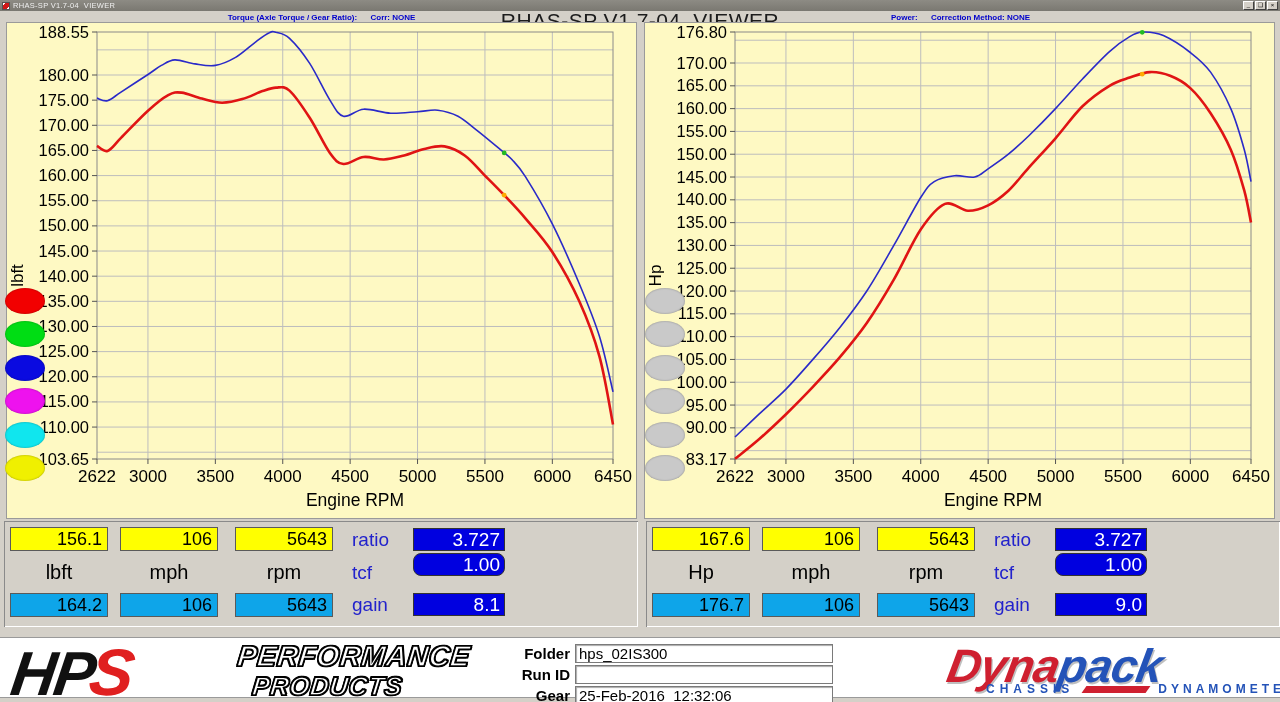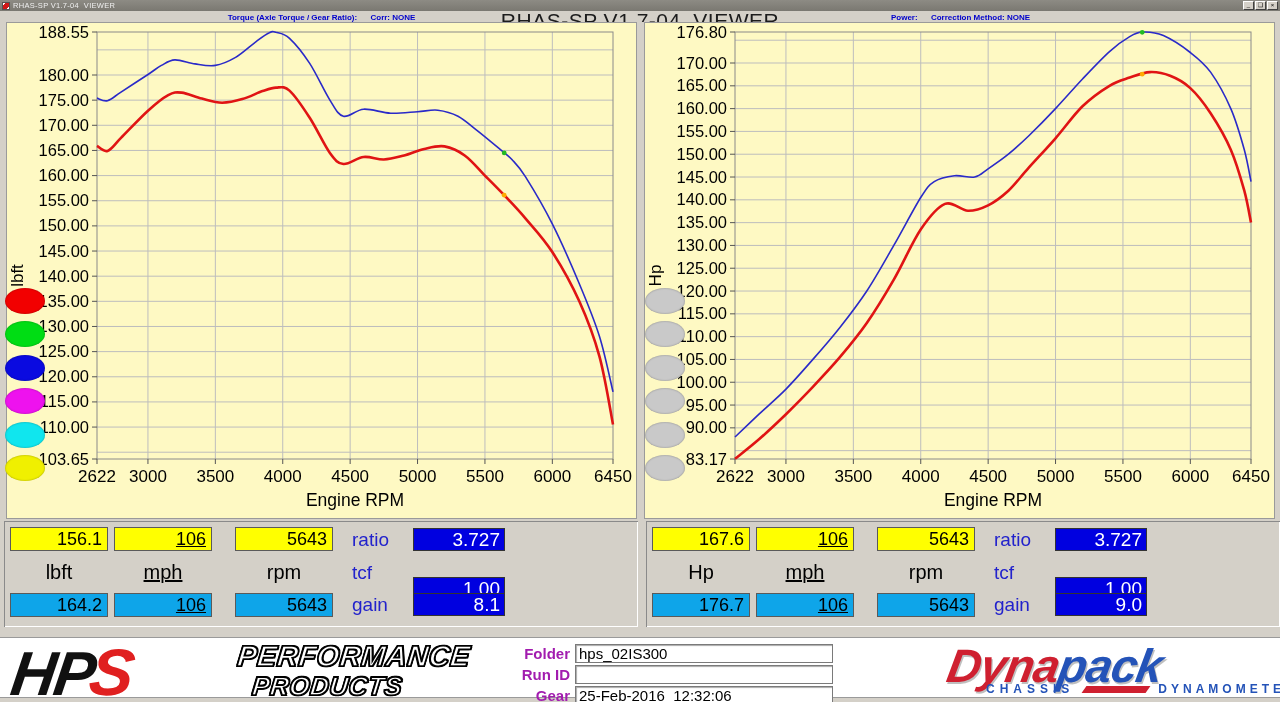--- a/index.html
+++ b/index.html
@@ -33,43 +33,43 @@
     box-shadow:inset 0 0 2px rgba(0,0,0,.35); }
 
   
   .readout { position:absolute; top:521px; width:634px; height:106px; background:#d4d0c8;
     box-shadow:inset 1px 1px 0 #8a8a8a, inset -1px -1px 0 #ffffff; }
   #readout-left { left:4px; } #readout-right { left:646px; }
   .val-box { position:absolute; width:98px; height:24px; border:1px solid #5a5a5a;
     font-size:18px; line-height:22px; text-align:right; padding-right:5px; color:#000; }
   .vb-yellow { background:#ffff00; top:6px; }
   .vb-green  { background:#0ea5e9; top:72px; }
-  .c1 { left:6px; } .c2 { left:110px;text-decoration:underline; } .c3 { left:231px; }
+  .c1 { left:6px; } .c2 { left:116px; } .c3 { left:231px; }
   .unit-lbl { position:absolute; top:40px; width:98px; text-align:center; font-size:20px; color:#000; }
   .param-lbl { position:absolute; left:348px; width:52px; font-size:19px; color:#2222cc; }
   .p1 { top:8px; } .p2 { top:41px; } .p3 { top:73px; }
   .blue-box { position:absolute; left:409px; width:92px; height:23px; background:#0000e0;
     border:1px solid #333; color:#fff; font-size:19px; line-height:21px; text-align:right; padding-right:4px; }
-  .b1 { top:7px; } .b2 { top:56px; } .b3 { top:72px; }
+  .b1 { top:7px; } .b2 { top:32px;border-radius:8px; } .b3 { top:72px; }
 
   
   .footer { position:absolute; top:637px; left:0; width:1280px; height:61px; background:#fff;
     border-top:1px solid #9a9a9a; border-bottom:1px solid #9a9a9a; }
   .hps-logo { position:absolute; left:12px; top:-4px; font-style:italic; font-weight:bold;
     transform:skewX(-8deg); white-space:nowrap; }
   .hps-hp { font-size:62px; color:#111; letter-spacing:-2px; }
   .hps-s  { font-size:66px; color:#e02020; margin-left:-4px; }
   .perf-block { position:absolute; left:236px; top:2px; font-style:italic; font-weight:bold;
     transform:skewX(-6deg); color:#fff; -webkit-text-stroke:1.6px #000;
     text-shadow:1px 1px 0 #000,-1px 1px 0 #000,1px -1px 0 #000,-1px -1px 0 #000; }
   .perf-line1 { font-size:29px; letter-spacing:.5px; }
   .perf-line2 { font-size:26px; margin-left:18px; margin-top:-2px; letter-spacing:.5px; }
   .field-row { position:absolute; left:495px; height:20px; display:flex; align-items:center; }
   .f1 { top:5px; } .f2 { top:26px; } .f3 { top:47px; }
-  .field-label { width:80px; text-align:right; font-size:15px; font-weight:bold; color:#a21caf; padding-right:5px; }
+  .field-label { width:80px; text-align:right; font-size:15px; font-weight:bold; color:#000000; padding-right:5px; }
   .field-input { width:258px; height:19px; background:#fff; border:1px solid #7a7a7a;
     box-shadow:inset 1px 1px 1px #aaa; font-size:15px; font-family:"Liberation Sans",sans-serif;
     padding:0 3px; color:#000; }
   .dynapack { position:absolute; left:948px; top:0px; width:326px; }
   .dyn-word { font-style:italic; font-weight:bold; font-size:47px; letter-spacing:-1px;
     transform:skewX(-10deg); white-space:nowrap;
     text-shadow:1.5px 1.5px 0 rgba(0,0,0,.25); }
   .dyn-red  { color:#cf2030; } .dyn-blue { color:#2453b8; }
   .dyn-sub { position:absolute; left:38px; top:44px; display:flex; align-items:center;
     font-weight:bold; font-size:12px; color:#2453b8; }

